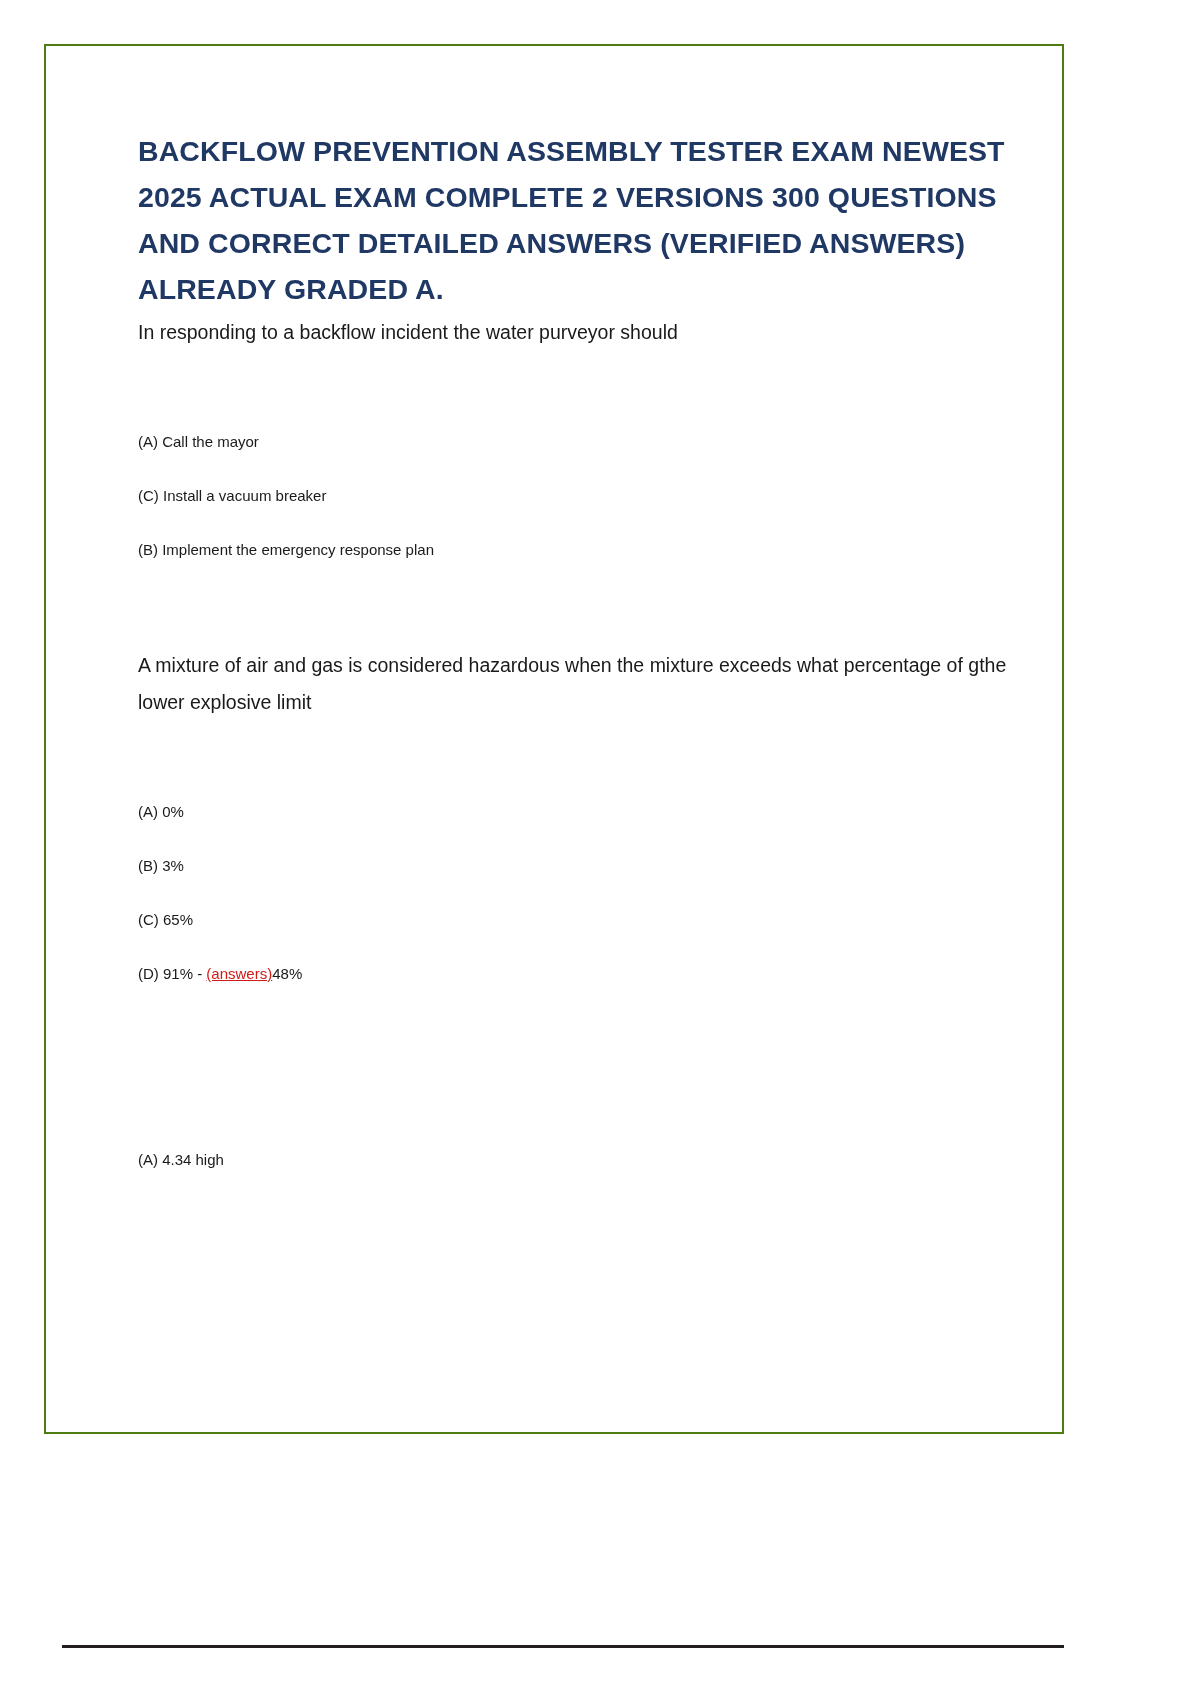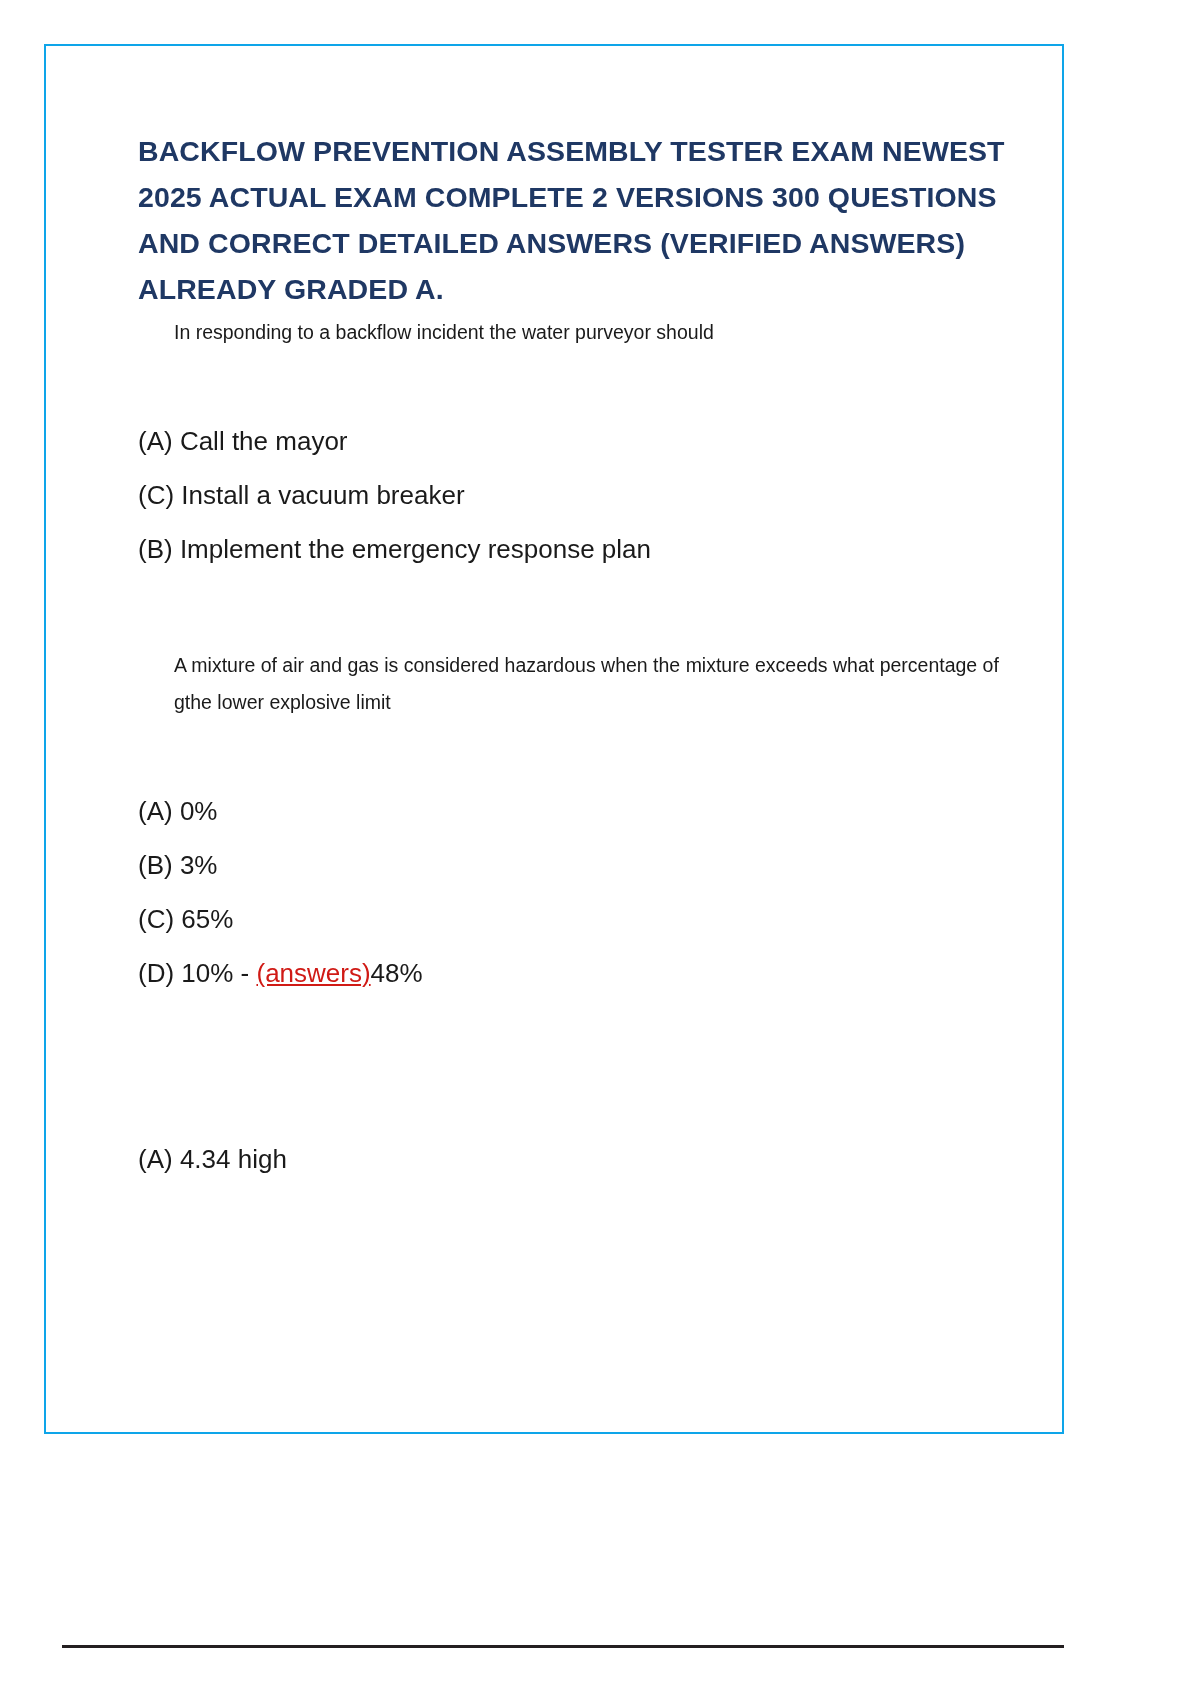--- a/index.html
+++ b/index.html
@@ -14,21 +14,21 @@
     color: #000000;
     position: relative;
     overflow: hidden;
   }
   .page-wrap {
     position: absolute;
     left: 44px;
     top: 44px;
     width: 1020px;
     height: 1390px;
-    border: 2px solid #0ea5e9;
+    border: 2px solid #4d7c0f;
     box-sizing: border-box;
     background: #ffffff;
   }
   .top-rule {
     position: absolute;
     left: 62px;
     top: 50px;
     width: 1002px;
     height: 3px;
     background: #231f20;
@@ -54,29 +54,28 @@
     color: #1f3864;
     letter-spacing: 0.1px;
     margin: 0 0 0 0;
     font-family: "Liberation Sans", sans-serif;
   }
   .body-text {
     font-size: 19.5px;
     line-height: 37px;
     color: #1a1a1a;
     font-family: "Liberation Sans", sans-serif;
-    margin-left: 36px;
   }
   .q-stem {
     margin-top: 2px;
   }
   .spacer-lg { height: 72px; }
   .spacer-md { height: 60px; }
   .option {
-    font-size: 26px;
+    font-size: 15px;
     line-height: 37px;
     color: #1a1a1a;
     margin-bottom: 17px;
   }
   .answer-tag {
     color: #d01a15;
     text-decoration: underline;
   }
   .answer-text {
     color: #1a1a1a;
@@ -114,21 +113,21 @@
       <div class="option">
         <span>(A) 0%</span><span class="answer-tag"></span><span class="answer-text"></span>
       </div>
       <div class="option">
         <span>(B) 3%</span><span class="answer-tag"></span><span class="answer-text"></span>
       </div>
       <div class="option">
         <span>(C) 65%</span><span class="answer-tag"></span><span class="answer-text"></span>
       </div>
       <div class="option">
-        <span>(D) 10% - </span><span class="answer-tag">(answers)</span><span class="answer-text">48%</span>
+        <span>(D) 91% - </span><span class="answer-tag">(answers)</span><span class="answer-text">48%</span>
       </div>
     </div>
 
     <div class="spacer-md"></div>
 
     <div class="question-block">
       <div class="spacer-lg"></div>
       <div class="option">
         <span>(A) 4.34 high</span><span class="answer-tag"></span><span class="answer-text"></span>
       </div>

